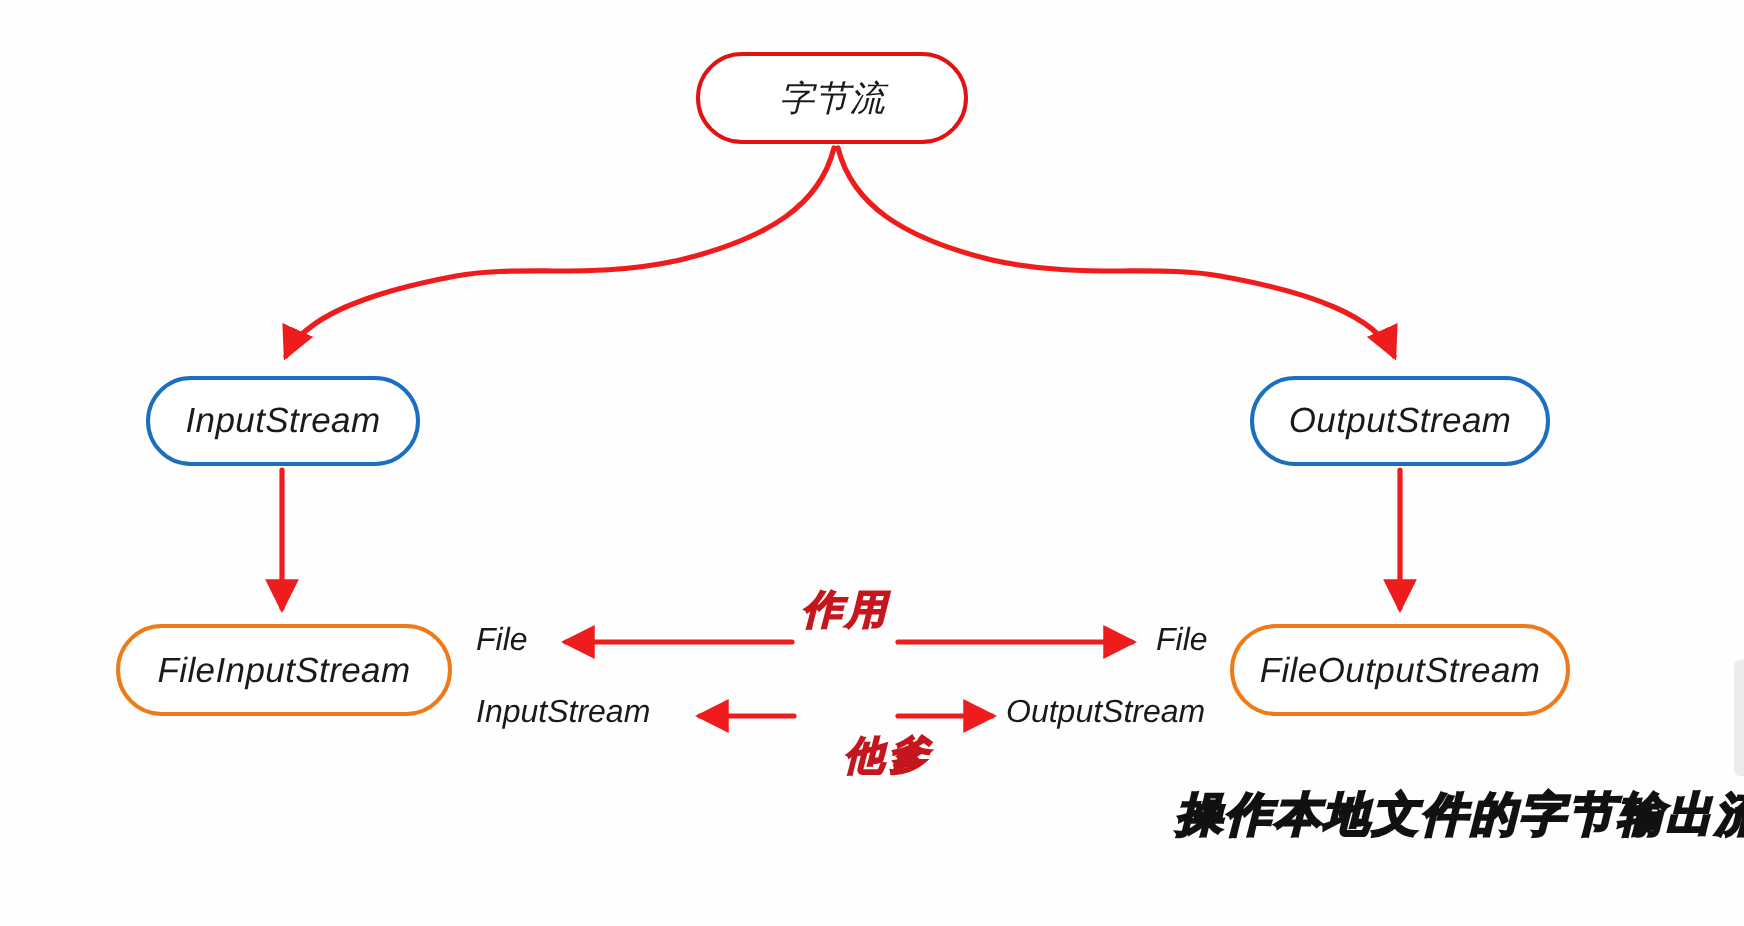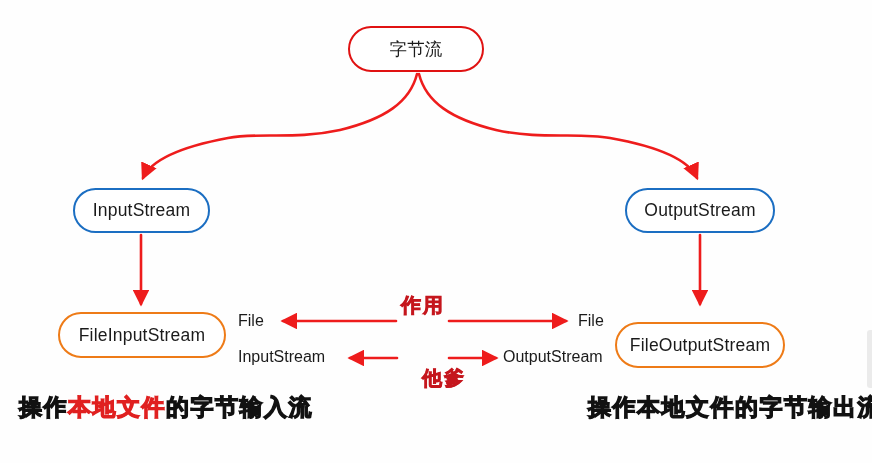--- a/index.html
+++ b/index.html
@@ -4,20 +4,21 @@
 <style>
   html, body { margin: 0; padding: 0; }
   body { font-family: "Liberation Sans", "DejaVu Sans", sans-serif; background: #ffffff; }
 
   .stage {
     position: relative;
     width: 872px;
     height: 463px;
     background: #fefefe;
     overflow: hidden;
+    font-style: italic;
   }
 
   svg.arrow-layer {
     position: absolute;
     left: 0; top: 0;
     width: 872px; height: 463px;
     pointer-events: none;
   }
   .arrow-stroke { stroke: var(--arrow, #ee1c1c); stroke-width: 2.6; fill: none; stroke-linecap: round; }
   .arrow-head   { fill: var(--arrow, #ee1c1c); }
@@ -35,21 +36,21 @@
     letter-spacing: 0.2px;
   }
   .root-node   { border: 2.5px solid var(--root-border, #e01212); }
   .stream-node { border: 2.5px solid var(--stream-border, #1b6ec2); }
   .file-node   { border: 2.5px solid var(--file-border, #ee7b17); }
 
   .node-byte-stream      { left: 348px; top: 26px;  width: 136px; height: 46px; }
   .node-inputstream      { left: 73px;  top: 188px; width: 137px; height: 45px; }
   .node-outputstream     { left: 625px; top: 188px; width: 150px; height: 45px; }
   .node-fileinputstream  { left: 58px;  top: 312px; width: 168px; height: 46px; justify-content: center; }
-  .node-fileoutputstream { left: 615px; top: 322px; width: 170px; height: 46px; }
+  .node-fileoutputstream { left: 615px; top: 312px; width: 170px; height: 46px; }
 
   .mid-text {
     position: absolute;
     font-size: 16px;
     line-height: 20px;
     color: var(--text, #1a1a1a);
     white-space: nowrap;
   }
   .mid-file-left    { left: 238px; top: 311px; }
   .mid-file-right   { left: 578px; top: 311px; }
@@ -151,22 +152,19 @@
   </div>
 
   <div class="mid-text mid-file-left">File</div>
   <div class="red-label red-label-top">作用</div>
   <div class="mid-text mid-file-right">File</div>
 
   <div class="mid-text mid-input-left">InputStream</div>
   <div class="red-label red-label-bottom">他爹</div>
   <div class="mid-text mid-output-right">OutputStream</div>
 
-  <div class="caption caption-left">
-    <span>操作</span><span class="hl">本地文件</span><span>的字节输入流</span>
-  </div>
 
   <div class="caption caption-right">操作本地文件的字节输出流</div>
 
 
   <div class="edge-artifact"></div>
 
 </div>
 
 </body></html>

